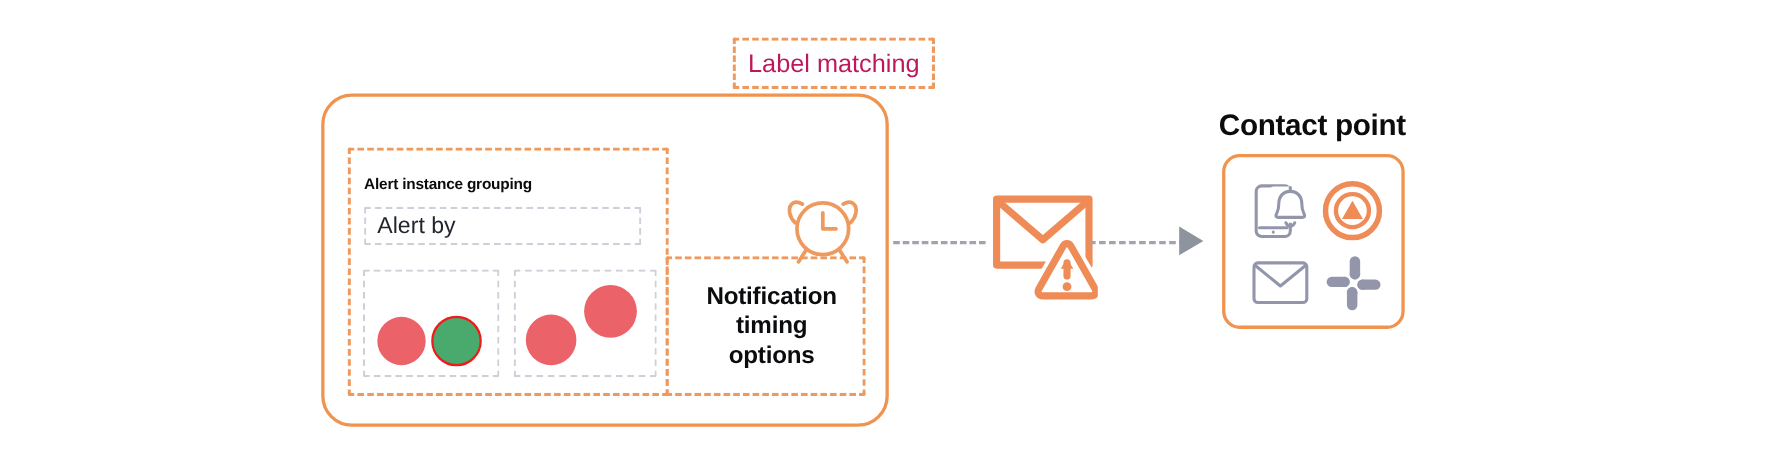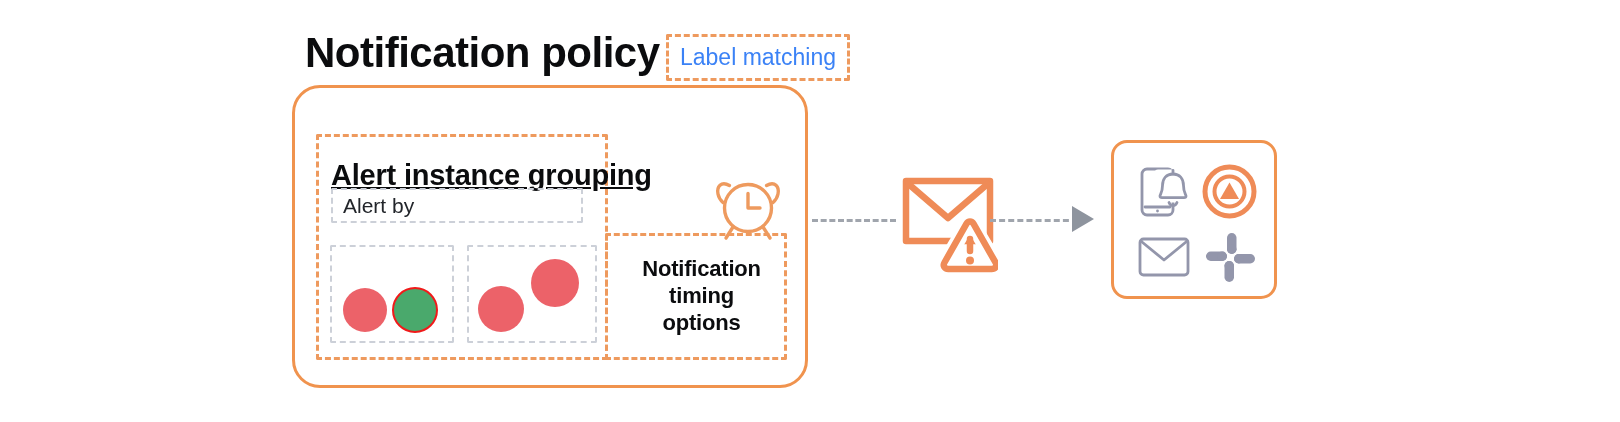--- a/index.html
+++ b/index.html
@@ -50,21 +50,21 @@
     height: 47px;
     box-sizing: border-box;
     border: 3px dashed #ee9a5e;
     border-radius: 2px;
     display: flex;
     align-items: center;
     justify-content: center;
   }
   #label-matching .lm-text {
     font-size: 23px;
-    color: #3b82f6;
+    color: #be185d;
     line-height: 1;
   }
 
   
   #policy-card {
     left: 292px;
     top: 85px;
     width: 516px;
     height: 303px;
     box-sizing: border-box;
@@ -80,26 +80,25 @@
     width: 292px;
     height: 226px;
     box-sizing: border-box;
     border: 3px dashed #ee9a5e;
     border-radius: 2px;
     background: transparent;
   }
   #grouping-title {
     left: 331px;
     top: 159px;
-    font-size: 29px;
+    font-size: 14px;
     font-weight: bold;
     color: #0b0c0e;
     white-space: nowrap;
     letter-spacing: -0.2px;
-    text-decoration: underline;
   }
 
   
   #group-by-field {
     left: 331px;
     top: 188px;
     width: 252px;
     height: 35px;
     box-sizing: border-box;
     border: 2px dashed #ccd0d8;
@@ -203,21 +202,20 @@
   #contact-icon-0 { left: 22px;  top: 20px; width: 56px; height: 58px; }
   #contact-icon-1 { left: 88px;  top: 21px; width: 55px; height: 55px; }
   #contact-icon-2 { left: 23px;  top: 91px; width: 54px; height: 46px; }
   #contact-icon-3 { left: 89px;  top: 87px; width: 55px; height: 55px; }
 </style>
 </head>
 <body>
 
 <div id="canvas">
 
-  <div class="abs title" id="policy-title">Notification policy</div>
 
   <div class="abs" id="label-matching">
     <span class="lm-text">Label matching</span>
   </div>
 
   <div class="abs" id="policy-card"></div>
 
   <div class="abs" id="grouping-box"></div>
 
   <div class="abs" id="grouping-title">Alert instance grouping</div>
@@ -269,20 +267,21 @@
       <path d="M72 55 L101 104 H43 Z" stroke="#ffffff" stroke-width="15"></path>
       <path d="M72 56.5 C73.6 56.5 74.8 57.4 75.6 58.8 L97.5 97.5 C99.4 100.8 97.6 104 93.7 104 H50.3 C46.4 104 44.6 100.8 46.5 97.5 L68.4 58.8 C69.2 57.4 70.4 56.5 72 56.5 Z"></path>
       <path d="M72 74 L72 86"></path>
       <path d="M72 95.5 L72 95.6" stroke-width="8"></path>
     </svg>
   </div>
 
   <div class="connector" id="connector-right"></div>
   <div class="abs" id="arrow-head"></div>
 
+  <div class="abs title" id="contact-title">Contact point</div>
 
   <div class="abs" id="contact-card">
 
     <div class="contact-icon" id="contact-icon-0">
       <svg viewBox="0 0 56 58" width="56" height="58" fill="none" stroke="#9396ab" stroke-width="2.8" stroke-linecap="round" stroke-linejoin="round">
         <path d="M6 11 a5 5 0 0 1 5-5 H32 a5 5 0 0 1 5 5 V47 a5 5 0 0 1-5 5 H11 a5 5 0 0 1-5-5 Z"></path>
         <path d="M9 44 H34"></path>
         <circle cx="21.5" cy="48" r="1.4" fill="#9396ab" stroke="none"></circle>
 
         <path d="M22 36 H52 V10 H22 Z" stroke="#ffffff" stroke-width="7" fill="#ffffff"></path>

